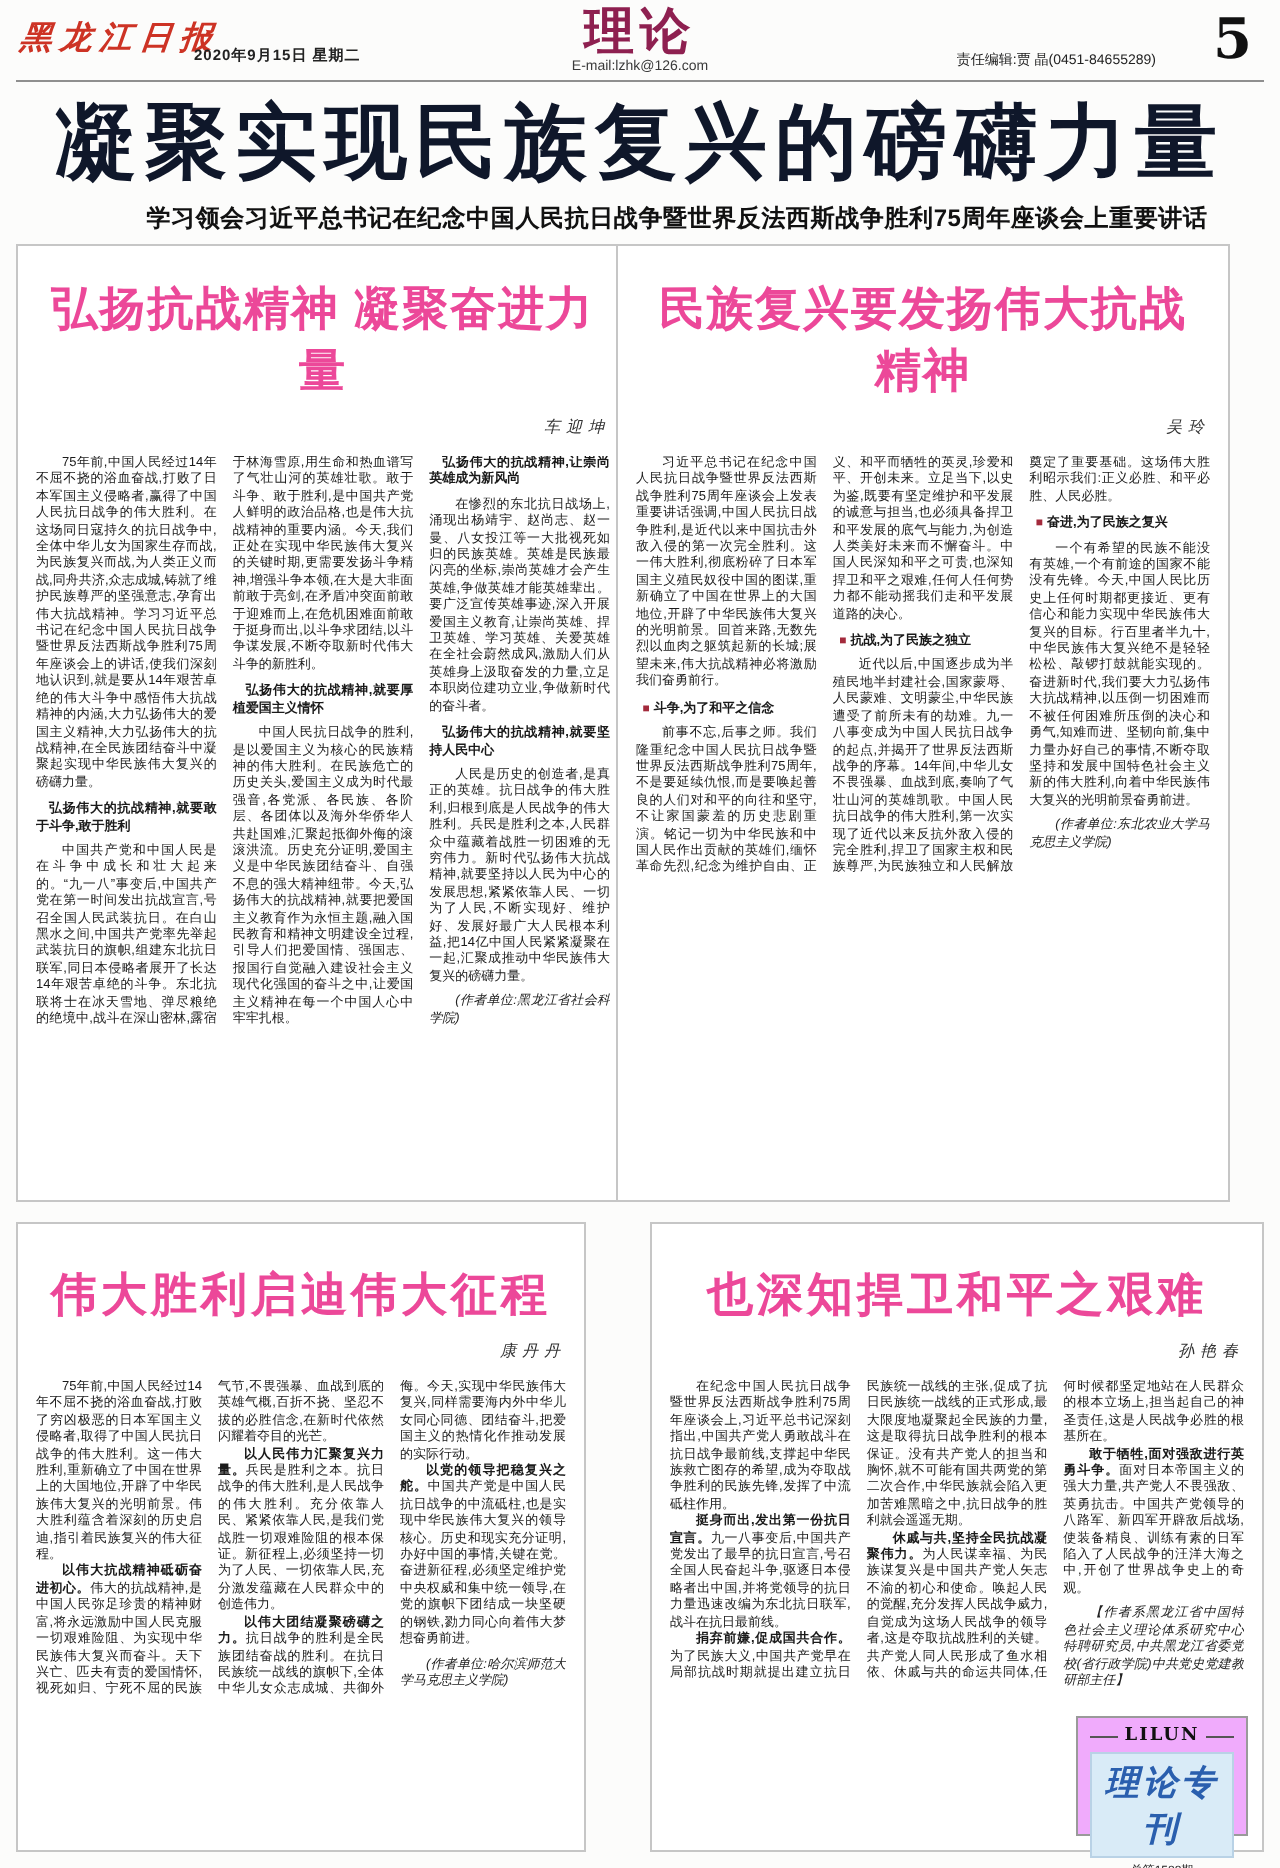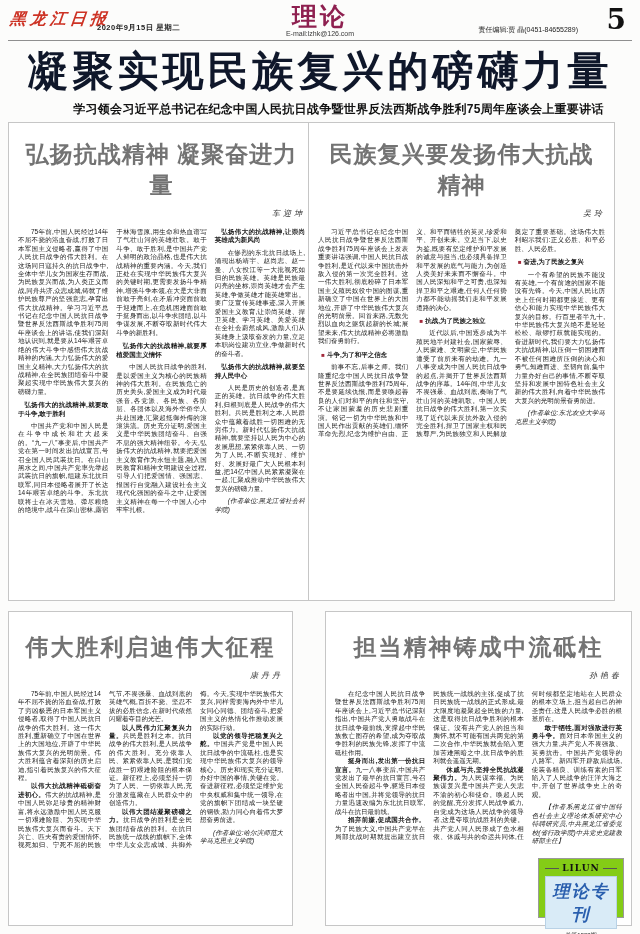--- a/index.html
+++ b/index.html
@@ -22,35 +22,35 @@
   
   .lead{position:absolute;top:49px;left:0;right:0;text-align:center;}
   .lead-headline{font-size:41px;font-weight:900;color:#0f172a;letter-spacing:4px;line-height:45px;}
   .lead-sub{margin-top:7px;font-size:12px;font-weight:bold;color:#111;letter-spacing:0.3px;margin-left:37px;}
   
   .article{position:absolute;border:1px solid #c6c6c6;background:#fff;box-sizing:border-box;padding:0 9px;}
   #a1{left:8px;top:122px;width:307px;height:479px;}
   #a2{left:308px;top:122px;width:307px;height:479px;}
   #a3{left:8px;top:611px;width:285px;height:315px;}
   #a4{left:325px;top:611px;width:307px;height:315px;}
-  .art-headline{text-align:center;font-weight:900;font-size:23px;margin:16px 0 0;letter-spacing:1px;color:#737373;}
+  .art-headline{text-align:center;font-weight:900;font-size:23px;margin:16px 0 0;letter-spacing:1px;color:#ec4899;}
   #a3 .art-headline,#a4 .art-headline{margin-top:20px;letter-spacing:2px;}
   .byline{text-align:right;font-size:8px;font-style:italic;margin-top:7px;color:#333;letter-spacing:3px;}
   .body{margin-top:9px;columns:3;column-gap:8px;font-size:6.5px;line-height:8.4px;
         text-align:justify;overflow:hidden;}
   #a1 .body,#a2 .body{height:398px;}
   #a3 .body,#a4 .body{height:238px;}
   .para{margin:0;text-indent:2em;}
   .para b{font-weight:bold;}
   .sub{margin:5px 0 4px;font-weight:bold;text-indent:1em;}
   .subq{margin:5px 0 4px;font-weight:bold;text-indent:0.5em;}
   .sq{color:#a32a3c;margin-right:2px;font-size:6px;}
   .note{margin:4px 0 0;font-style:italic;text-indent:2em;color:#222;}
   
-  .lilun-box{position:absolute;right:7px;bottom:7px;width:86px;height:60px;background:#84cc16;
+  .lilun-box{position:absolute;right:7px;bottom:7px;width:86px;height:60px;background:#f0abfc;
              border:1px solid #9a9a9a;box-sizing:border-box;padding:4px 6px;text-align:center;z-index:3;}
   .lilun-row{display:flex;align-items:center;gap:3px;}
   .hline{flex:1;border-top:1px solid #555;height:0;}
   .lilun-logo{font-family:"DejaVu Serif",serif;font-weight:bold;font-size:9px;letter-spacing:1px;color:#111;}
   .lilun-inner{margin-top:3px;background:#d9ebf7;border:1px solid #b9d2e6;padding:3px 0 2px;}
   .lilun-title{color:#2a5fae;font-weight:bold;font-style:italic;font-size:17px;letter-spacing:2px;text-align:right;}
   .lilun-issue{margin-top:2px;font-size:6px;color:#222;}
 </style>
 </head>
 <body>
@@ -111,21 +111,21 @@
       <p class="para">75年前,中国人民经过14年不屈不挠的浴血奋战,打败了穷凶极恶的日本军国主义侵略者,取得了中国人民抗日战争的伟大胜利。这一伟大胜利,重新确立了中国在世界上的大国地位,开辟了中华民族伟大复兴的光明前景。伟大胜利蕴含着深刻的历史启迪,指引着民族复兴的伟大征程。</p>
       <p class="para"><b>以伟大抗战精神砥砺奋进初心。</b>伟大的抗战精神,是中国人民弥足珍贵的精神财富,将永远激励中国人民克服一切艰难险阻、为实现中华民族伟大复兴而奋斗。天下兴亡、匹夫有责的爱国情怀,视死如归、宁死不屈的民族气节,不畏强暴、血战到底的英雄气概,百折不挠、坚忍不拔的必胜信念,在新时代依然闪耀着夺目的光芒。</p>
       <p class="para"><b>以人民伟力汇聚复兴力量。</b>兵民是胜利之本。抗日战争的伟大胜利,是人民战争的伟大胜利。充分依靠人民、紧紧依靠人民,是我们党战胜一切艰难险阻的根本保证。新征程上,必须坚持一切为了人民、一切依靠人民,充分激发蕴藏在人民群众中的创造伟力。</p>
       <p class="para"><b>以伟大团结凝聚磅礴之力。</b>抗日战争的胜利是全民族团结奋战的胜利。在抗日民族统一战线的旗帜下,全体中华儿女众志成城、共御外侮。今天,实现中华民族伟大复兴,同样需要海内外中华儿女同心同德、团结奋斗,把爱国主义的热情化作推动发展的实际行动。</p>
       <p class="para"><b>以党的领导把稳复兴之舵。</b>中国共产党是中国人民抗日战争的中流砥柱,也是实现中华民族伟大复兴的领导核心。历史和现实充分证明,办好中国的事情,关键在党。奋进新征程,必须坚定维护党中央权威和集中统一领导,在党的旗帜下团结成一块坚硬的钢铁,勠力同心向着伟大梦想奋勇前进。</p>
       <p class="note">(作者单位:哈尔滨师范大学马克思主义学院)</p>
     </div>
 </div>
 
 <div class="article" id="a4">
-  <div class="art-headline">担当精神铸成中流砥柱</div>
+  <div class="art-headline">也深知捍卫和平之艰难</div>
   <div class="byline">孙艳春</div>
   <div class="body">
       <p class="para">在纪念中国人民抗日战争暨世界反法西斯战争胜利75周年座谈会上,习近平总书记深刻指出,中国共产党人勇敢战斗在抗日战争最前线,支撑起中华民族救亡图存的希望,成为夺取战争胜利的民族先锋,发挥了中流砥柱作用。</p>
       <p class="para"><b>挺身而出,发出第一份抗日宣言。</b>九一八事变后,中国共产党发出了最早的抗日宣言,号召全国人民奋起斗争,驱逐日本侵略者出中国,并将党领导的抗日力量迅速改编为东北抗日联军,战斗在抗日最前线。</p>
       <p class="para"><b>捐弃前嫌,促成国共合作。</b>为了民族大义,中国共产党早在局部抗战时期就提出建立抗日民族统一战线的主张,促成了抗日民族统一战线的正式形成,最大限度地凝聚起全民族的力量,这是取得抗日战争胜利的根本保证。没有共产党人的担当和胸怀,就不可能有国共两党的第二次合作,中华民族就会陷入更加苦难黑暗之中,抗日战争的胜利就会遥遥无期。</p>
       <p class="para"><b>休戚与共,坚持全民抗战凝聚伟力。</b>为人民谋幸福、为民族谋复兴是中国共产党人矢志不渝的初心和使命。唤起人民的觉醒,充分发挥人民战争威力,自觉成为这场人民战争的领导者,这是夺取抗战胜利的关键。共产党人同人民形成了鱼水相依、休戚与共的命运共同体,任何时候都坚定地站在人民群众的根本立场上,担当起自己的神圣责任,这是人民战争必胜的根基所在。</p>
       <p class="para"><b>敢于牺牲,面对强敌进行英勇斗争。</b>面对日本帝国主义的强大力量,共产党人不畏强敌、英勇抗击。中国共产党领导的八路军、新四军开辟敌后战场,使装备精良、训练有素的日军陷入了人民战争的汪洋大海之中,开创了世界战争史上的奇观。</p>
       <p class="note">【作者系黑龙江省中国特色社会主义理论体系研究中心特聘研究员,中共黑龙江省委党校(省行政学院)中共党史党建教研部主任】</p>
     </div>
   <div class="lilun-box">

